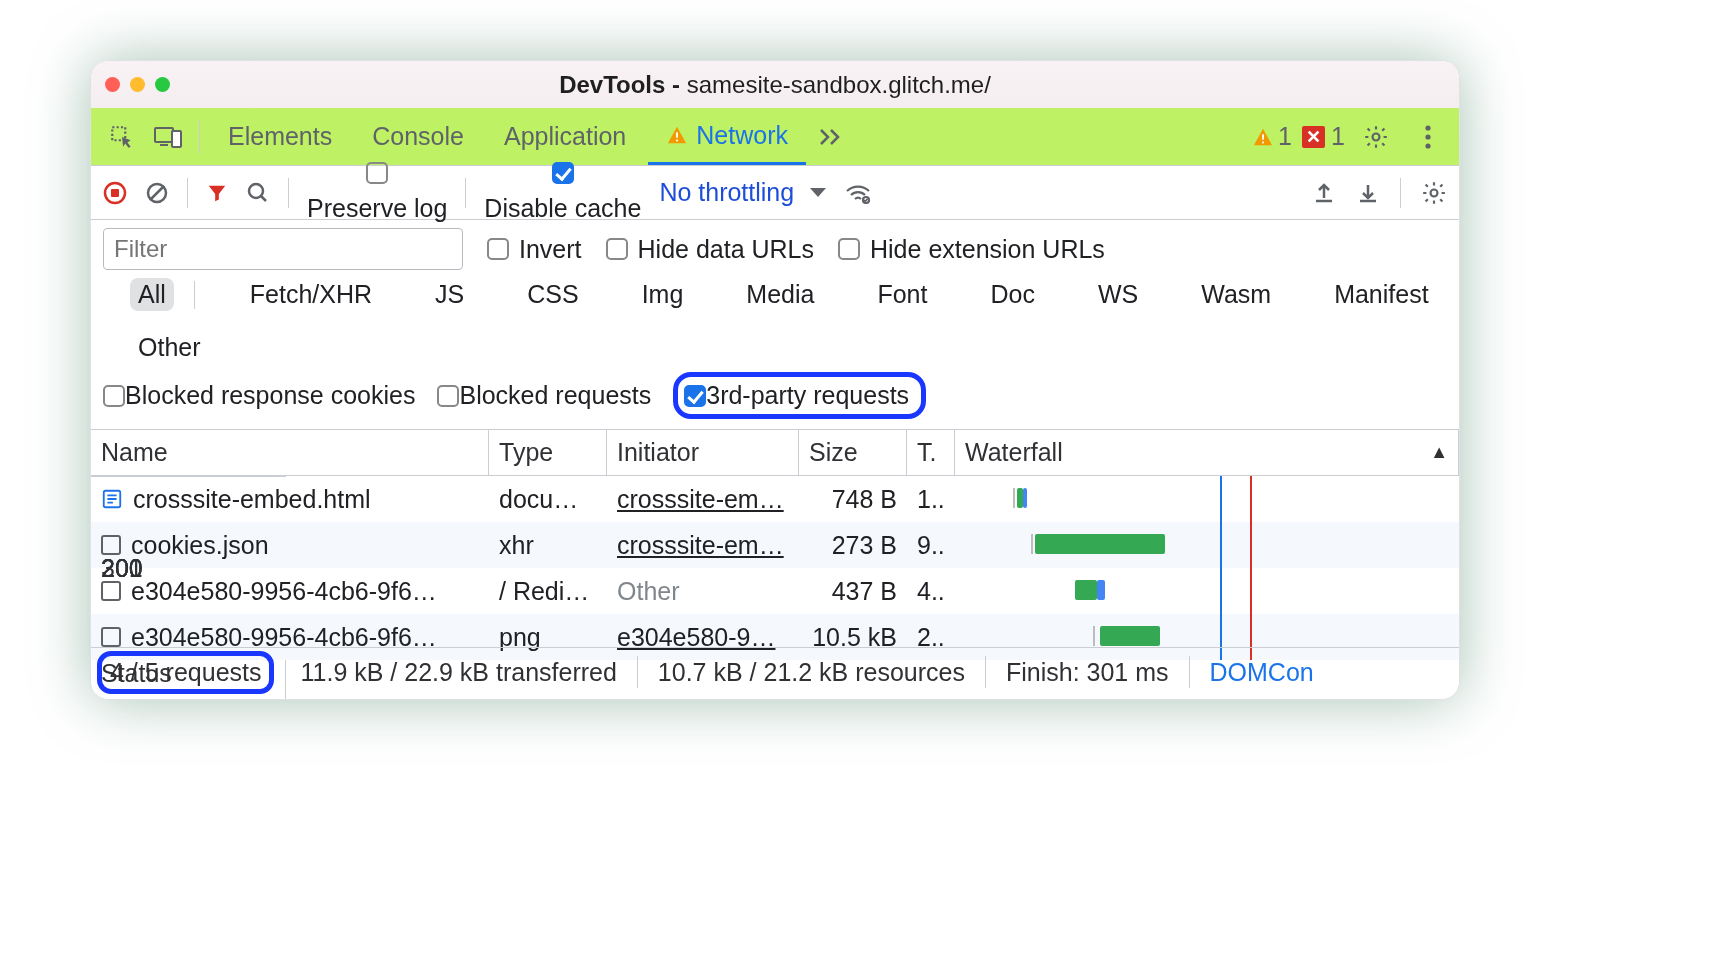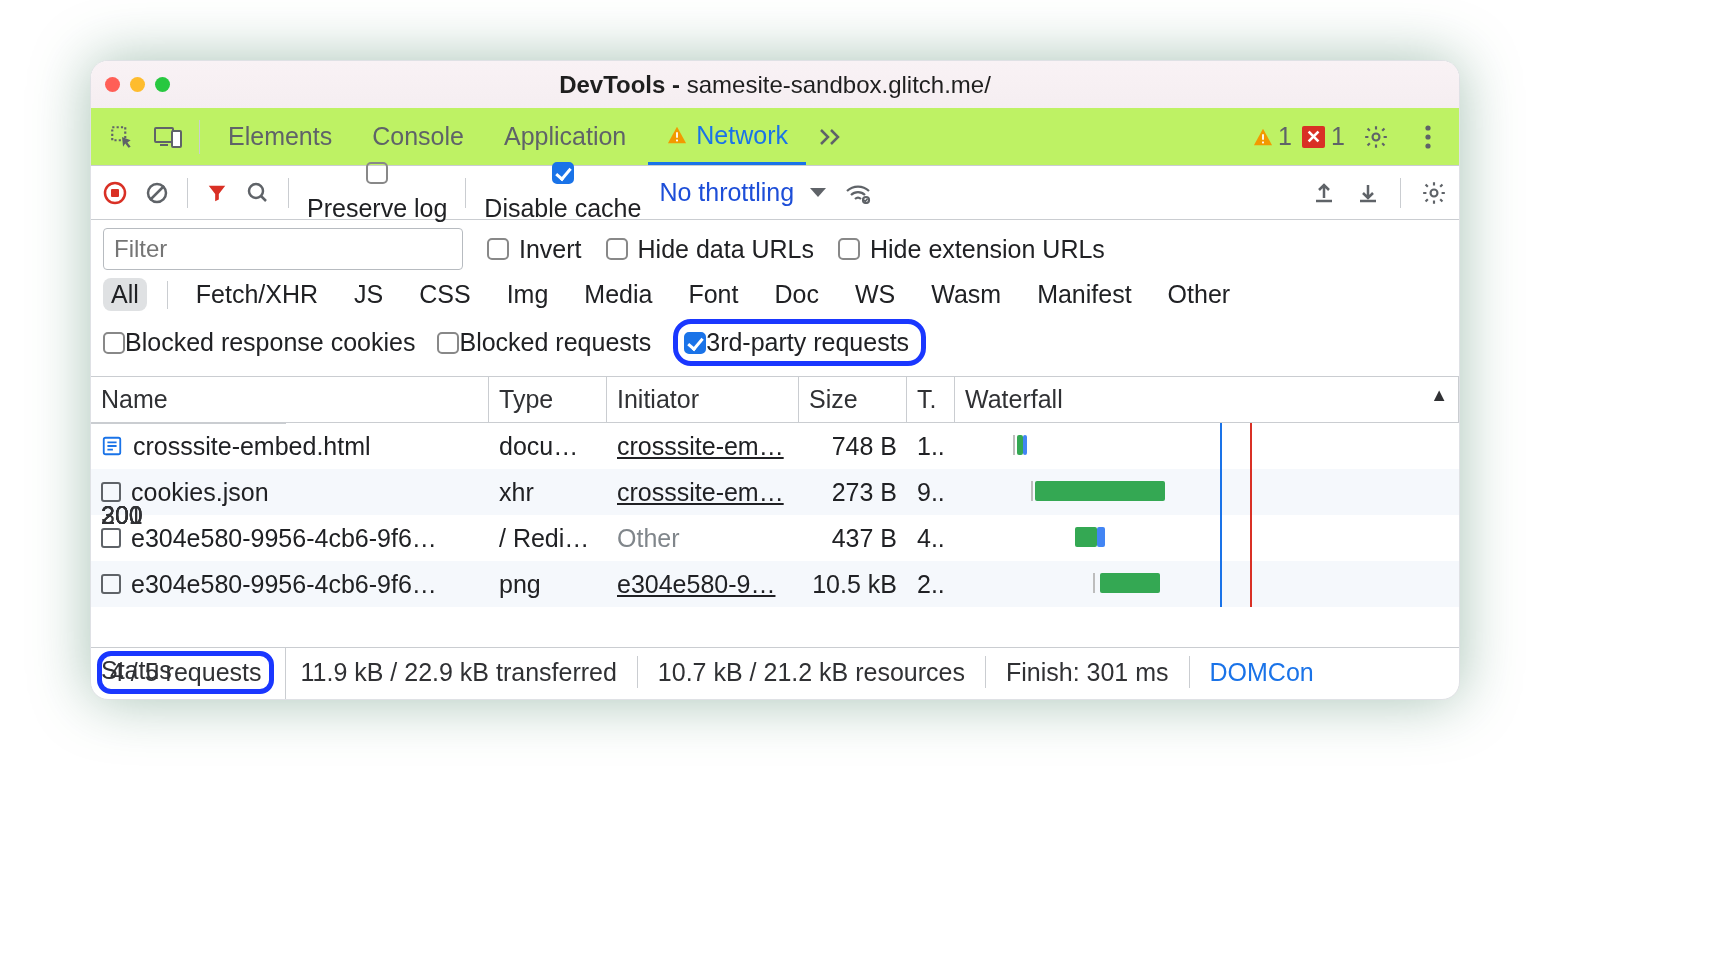--- a/index.html
+++ b/index.html
@@ -38,31 +38,31 @@
   input[type=checkbox].cb:checked::after { content:""; position:absolute; left:5px; top:1px; width:6px; height:12px; border:solid #fff; border-width:0 3px 3px 0; transform:rotate(40deg);}
   .throttle { display:flex; align-items:center; gap:16px; color:#1d4ed8;}
   .caret-down { width:0; height:0; border-left:8px solid transparent; border-right:8px solid transparent; border-top:9px solid #5f6368;}
   .ico-btn { cursor:pointer; }
 
   
   .filterrow { padding:8px 12px 4px; display:flex; align-items:center; gap:24px; flex-wrap:wrap;}
   .filter-input { width:360px; height:42px; border:1px solid #b7bbc0; border-radius:4px; padding:0 10px; font-size:24px; color:#5f6368; background:#fff;}
   .filterrow label { display:flex; align-items:center; gap:10px; color:#202124; font-size:25px;}
   .type-row { padding:4px 12px 8px; display:flex; align-items:center; gap:20px; flex-wrap:wrap; color:#202124; font-size:25px;}
-  .type-row .pill { padding:2px 8px; border-radius:8px; cursor:pointer;}
+  .type-row .pill { padding:2px 8px; border-radius:8px; cursor:pointer;margin-left:27px;}
   .type-row .pill.sel { background:#dfe1e3;}
   .type-row .tdiv { width:1px; height:28px; background:#cacdd1;}
   .checks-row { padding:0 12px 10px; display:flex; align-items:center; gap:22px; border-bottom:1px solid #cacdd1;}
   .checks-row label { display:flex; align-items:center; }
   .hl-blue { border:5px solid #1a37ff; border-radius:18px; padding:4px 12px 4px 6px;}
   .hl-blue .cb:checked{ background:#1a73e8;}
 
   
   .grid-head { display:flex; height:46px; border-bottom:1px solid #cacdd1; align-items:stretch; color:#303134; font-size:25px;}
-  .grid-head .col { border-right:1px solid #cacdd1; padding:8px 10px; display:flex; align-items:flex-start; }
+  .grid-head .col { border-right:1px solid #cacdd1; padding:8px 10px; display:flex; align-items:center; }
   .col.name{width:398px;} .col.status{width:195px;} .col.type{width:118px;} .col.init{width:192px;} .col.size{width:108px; justify-content:flex-start;} .col.time{width:48px;} .col.wf{flex:1; position:relative;}
   .grid-head .sort { margin-left:auto; font-size:18px;}
   
   
   .rows { }
   .row { display:flex; height:46px; align-items:center; font-size:25px;}
   .row:nth-child(odd){ background:#f5f8fc;}
   .row .cell { padding:0 10px; height:100%; display:flex; align-items:center; overflow:hidden; white-space:nowrap; text-overflow:ellipsis;}
   .row .cell.name{width:398px; gap:10px;} .row .cell.status{width:195px;} .row .cell.type{width:118px;} .row .cell.init{width:192px;} .row .cell.size{width:108px; justify-content:flex-end;} .row .cell.time{width:48px;} .row .cell.wf{flex:1; position:relative;}
   .link { text-decoration:underline; color:#202124;}

